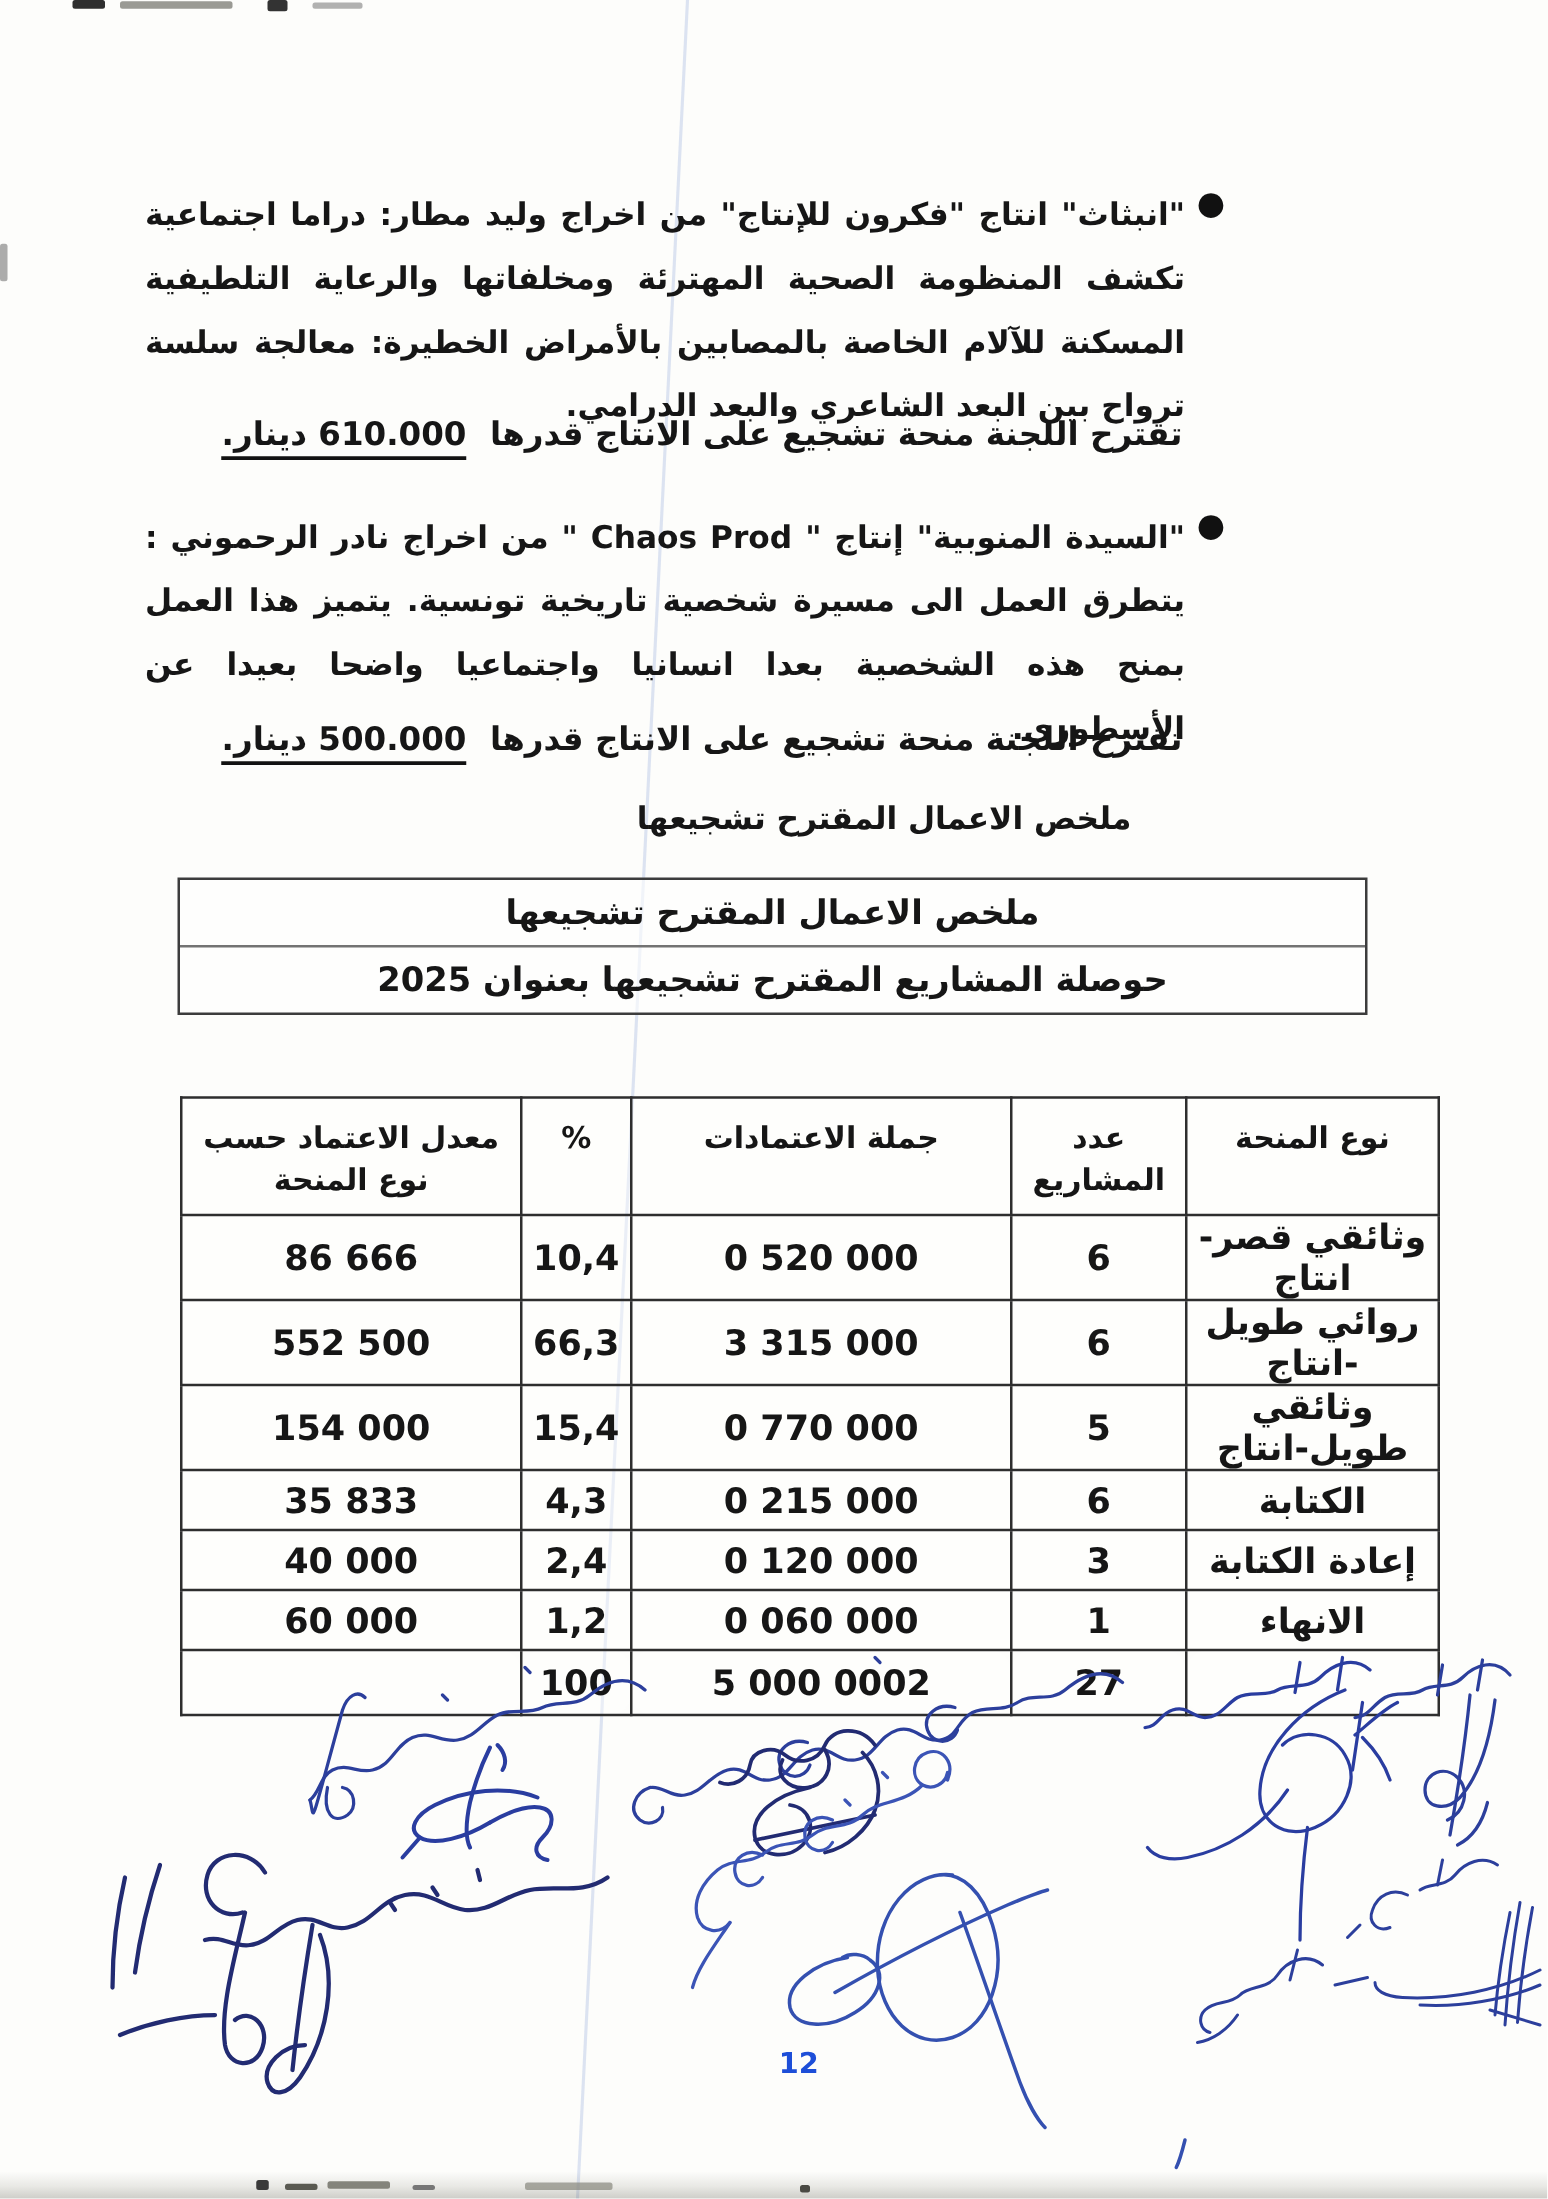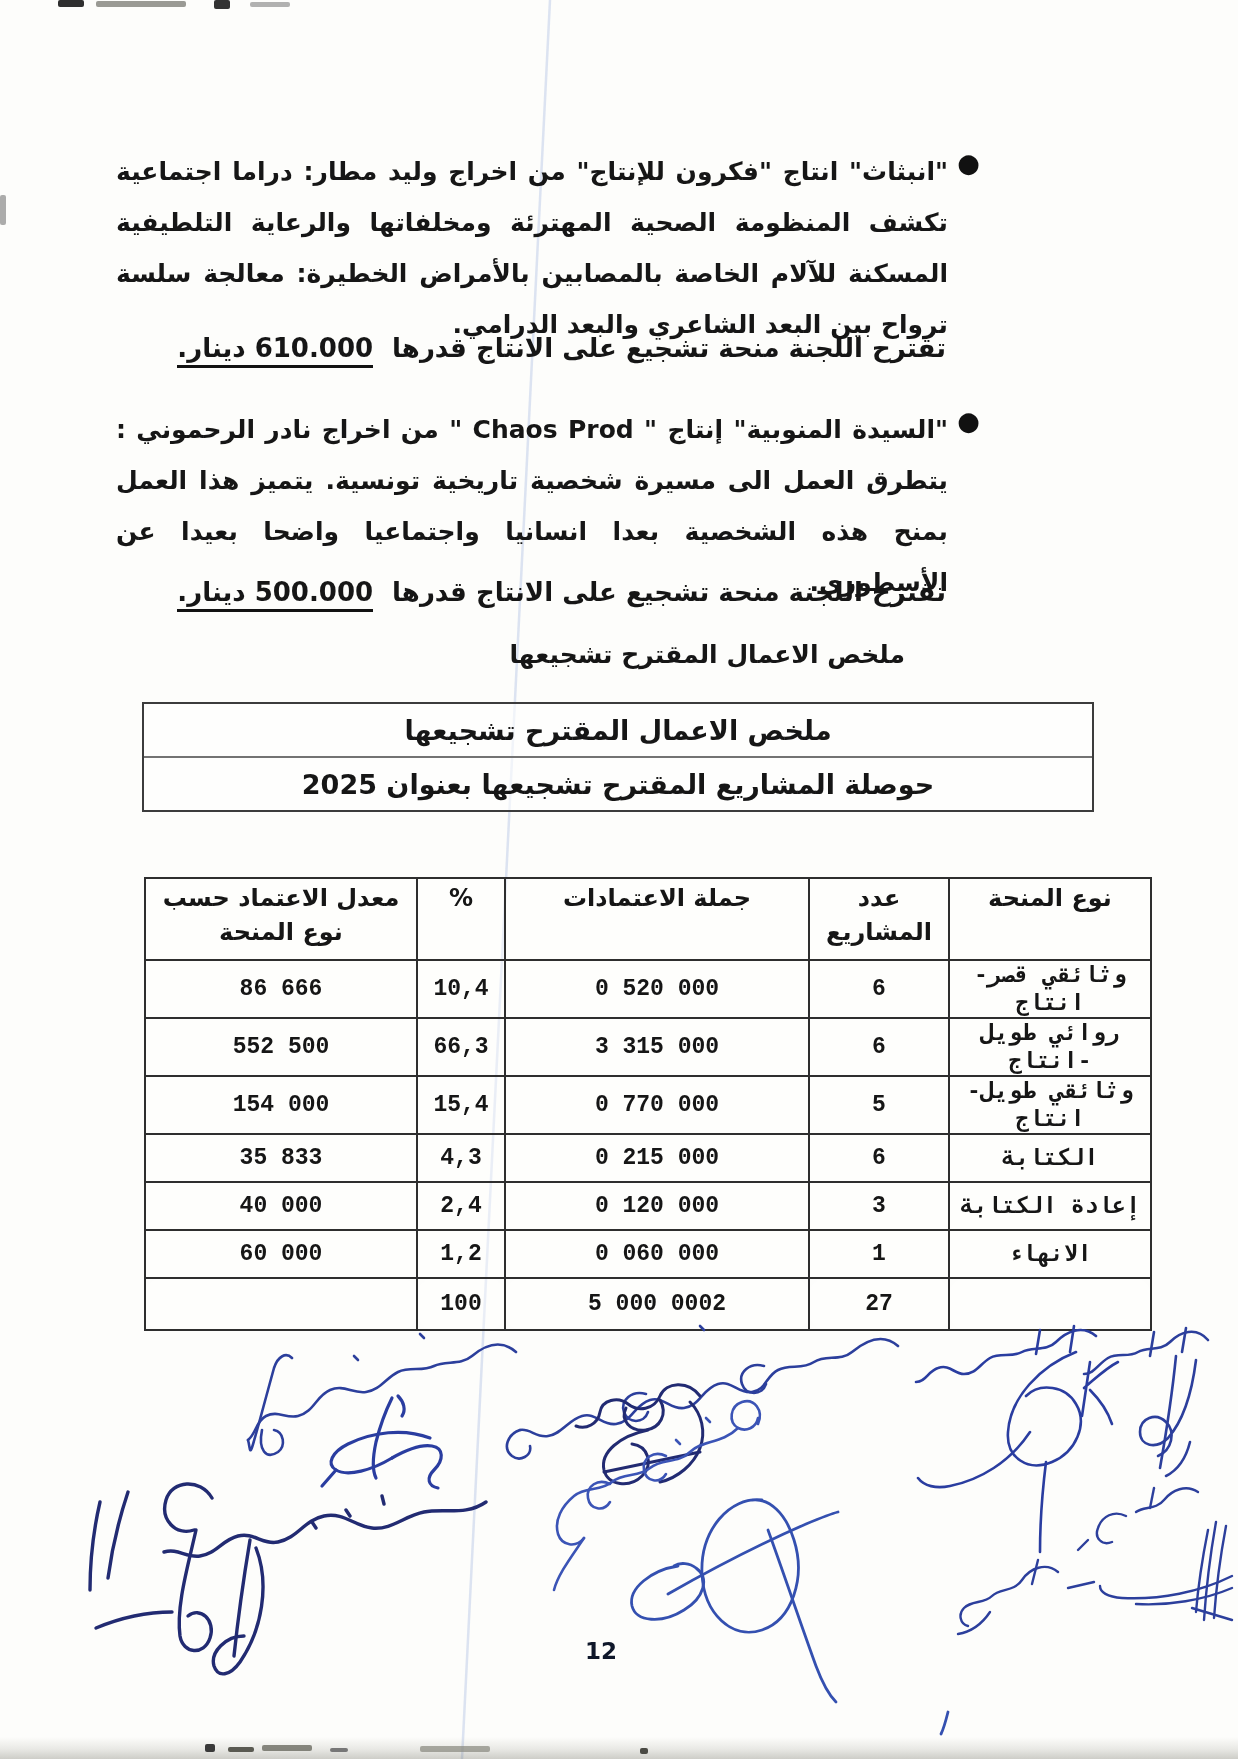--- a/index.html
+++ b/index.html
@@ -61,27 +61,27 @@
     border-collapse:collapse;table-layout:fixed;
     direction:rtl;
     font-weight:bold;
   }
   table.summary td,table.summary th{
     border:2px solid #2e2e2e;
     text-align:center;vertical-align:middle;
     padding:0 8px;
     background:rgba(255,255,255,0.4);
   }
-  table.summary th{height:78px;font-size:24px;vertical-align:top;padding-top:2px;line-height:34px;}
-  table.summary td{height:46px;font-size:23px;font-family:Liberation Mono, monospace;}
+  table.summary th{height:78px;font-size:24px;vertical-align:top;padding-top:14px;line-height:34px;}
+  table.summary td{height:46px;font-size:28px;}
   td.num{direction:ltr;}
   tr.total-row td{height:50px;border-radius:17px;}
   .page-number{
     position:absolute;left:585px;top:1638px;width:70px;
-    text-align:left;font-size:23px;font-weight:bold;color:#0f172a;direction:ltr;
+    text-align:right;font-size:23px;font-weight:bold;color:#1d4ed8;direction:ltr;
   }
   .sigs{position:absolute;inset:0;width:1238px;height:1759px;pointer-events:none;}
   .sigs path{fill:none;stroke-linecap:round;stroke-linejoin:round;}
 </style>
 </head>
 <body>
 
 <div class="page">
 
   <svg class="fold-svg" viewBox="0 0 1238 1759">

